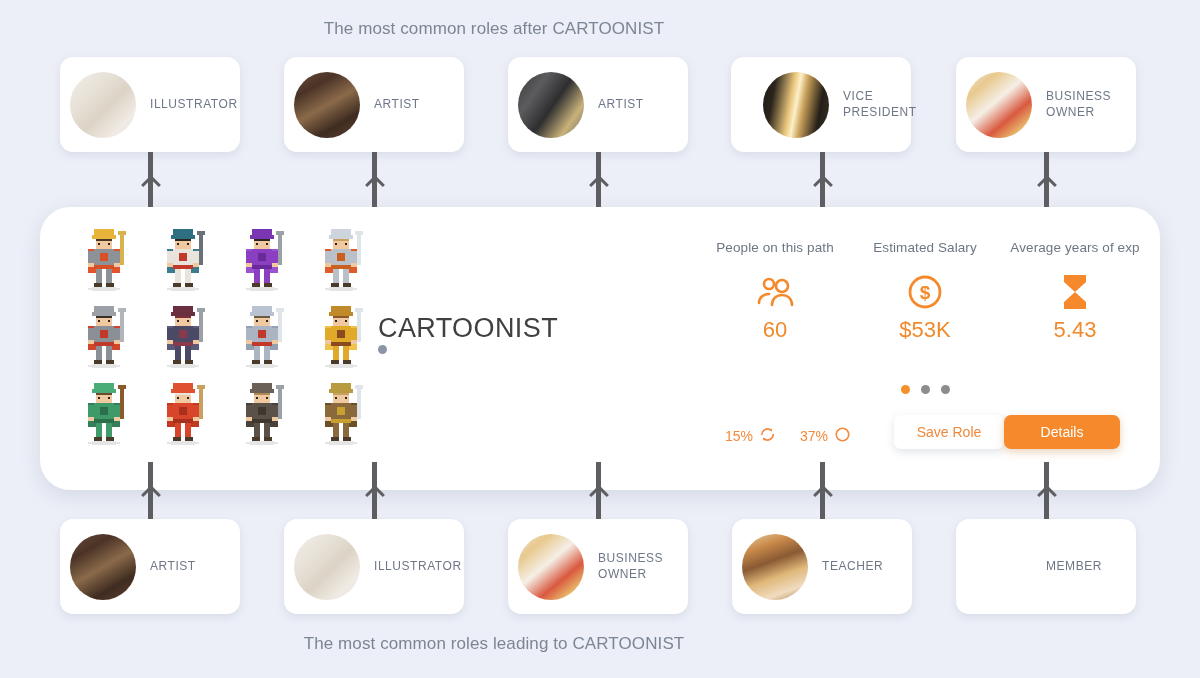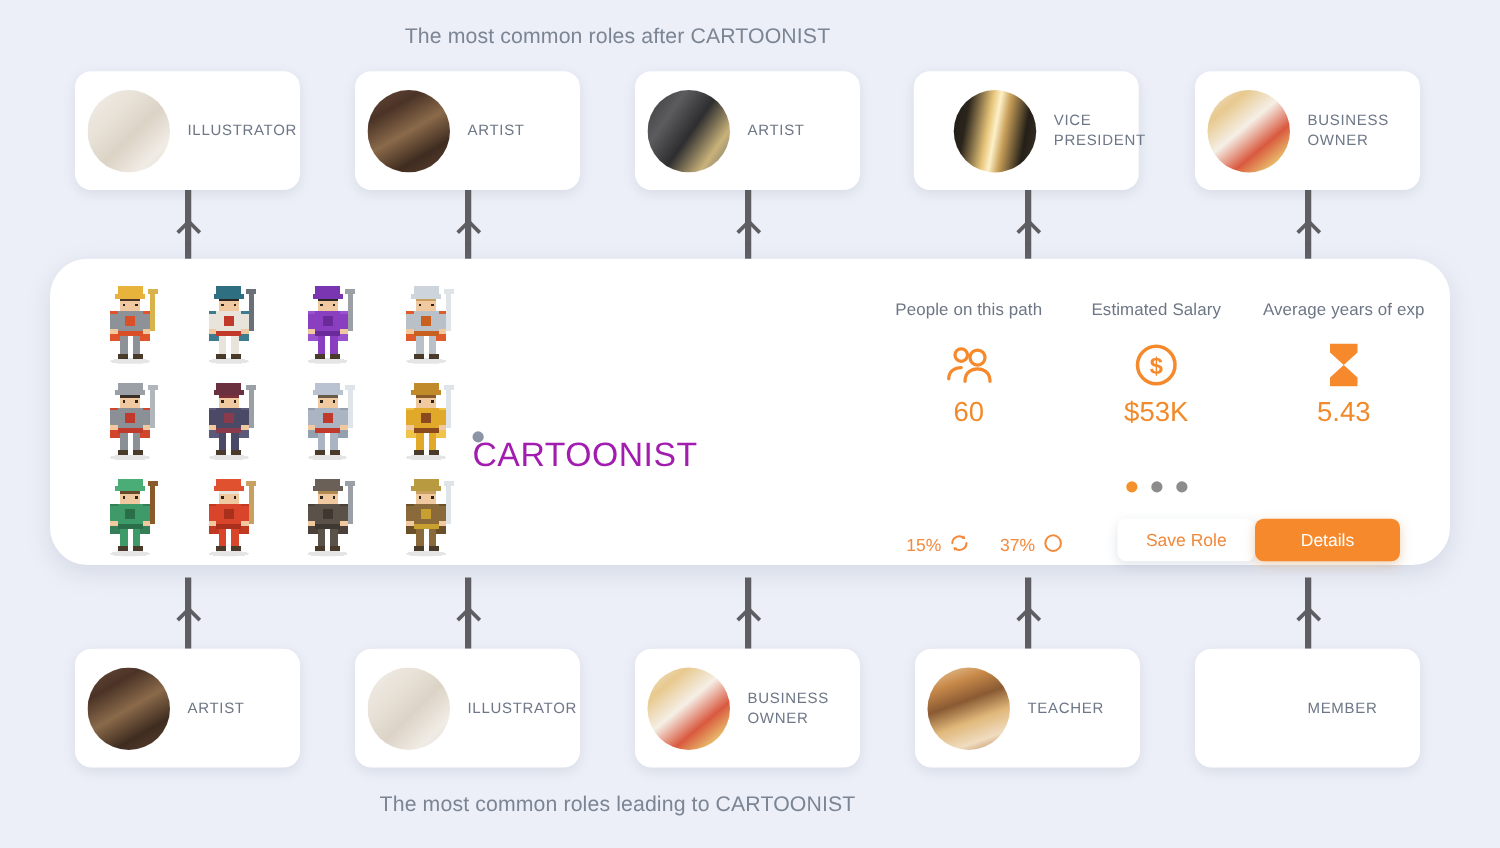--- a/index.html
+++ b/index.html
@@ -79,21 +79,21 @@
     border-top: 3px solid #5d5d62;
     transform: translateX(-50%) rotate(45deg);
   }
   .connector-top { top: 152px; height: 57px; }
   .connector-bottom { top: 462px; height: 57px; }
 
   
   .main-card {
     position: absolute;
     left: 40px; top: 207px;
-    width: 1120px; height: 245px;
+    width: 1120px; height: 283px;
     background: #ffffff;
     border-radius: 30px;
     box-shadow: 0 6px 20px rgba(120,130,160,.20);
     padding-left: 40px;
   }
 
   
   .sprite-grid {
     position: absolute;
     left: 25px; top: 13px;
@@ -106,23 +106,22 @@
     display: flex;
     align-items: center;
     justify-content: center;
   }
   .sprite svg { display: block; }
 
   .role-title {
     position: absolute;
     left: 378px; top: 313px;
     font-size: 27px;
-    color: #a21caf;
+    color: #404040;
     letter-spacing: .4px;
-    margin-top: 36px;
   }
   .role-title-dot {
     position: absolute;
     left: 378px; top: 345px;
     width: 9px; height: 9px;
     border-radius: 50%;
     background: #8b95a5;
   }
 
   

